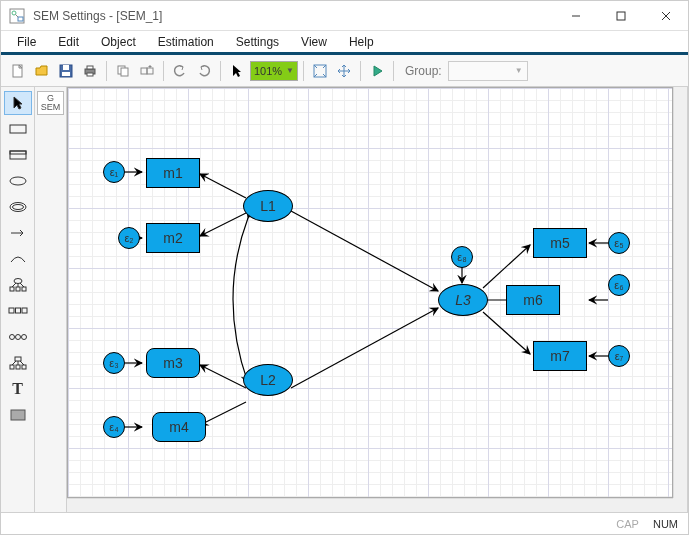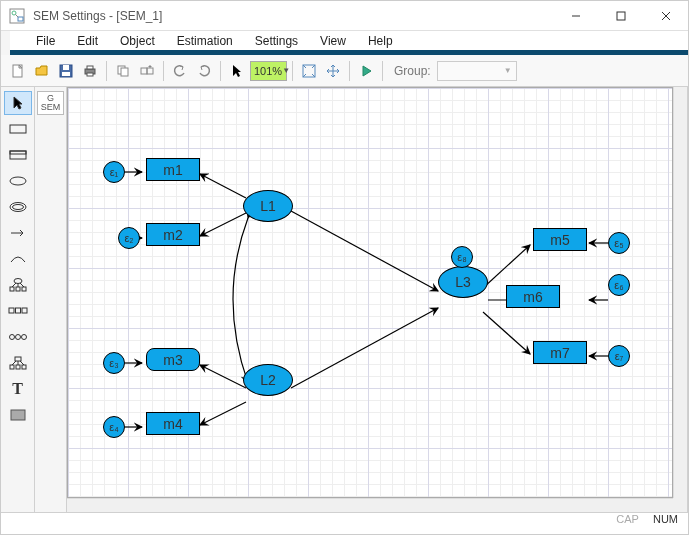--- a/index.html
+++ b/index.html
@@ -4,27 +4,27 @@
 <style>
   * { box-sizing: border-box; margin: 0; padding: 0; }
   html, body { width: 689px; height: 535px; font-family: "Segoe UI", Arial, sans-serif; font-size: 12px; color: #333; background: #fff; overflow: hidden; }
   .window { width: 689px; height: 535px; border: 1px solid #ccc; display: flex; flex-direction: column; background: #f5f5f5; }
   
   .titlebar { height: 30px; display: flex; align-items: center; padding: 0 0 0 8px; background: #fff; border-bottom: 1px solid #e0e0e0; }
   .titlebar .app-icon { width: 16px; height: 16px; margin-right: 8px; }
   .titlebar .title-text { flex: 1; font-size: 12px; color: #555; }
   .titlebar .win-btn { width: 45px; height: 30px; display: flex; align-items: center; justify-content: center; color: #333; }
   
-  .menubar { height: 24px; display: flex; align-items: center; padding: 0 16px; background: #fff; border-bottom: 5px solid #0c4a6e; gap: 2px; margin-left: 9px; }
+  .menubar { height: 24px; display: flex; align-items: center; padding: 0 6px; background: #fff; border-bottom: 3px solid #0c4a6e; gap: 2px; }
   .menubar .menu-item { padding: 2px 10px; font-size: 12px; color: #222; }
   
   .toolbar { height: 32px; display: flex; align-items: center; padding: 2px 6px; background: #f8f8f8; border-bottom: 1px solid #d0d0d0; gap: 2px; }
   .tool-btn { width: 22px; height: 22px; display: flex; align-items: center; justify-content: center; border: 1px solid transparent; }
   .tool-sep { width: 1px; height: 20px; background: #ccc; margin: 0 3px; }
-  .zoom-box { width: 37px; height: 20px; border: 1px solid #aaa; background: #bef264; display: flex; align-items: center; padding: 0 3px; font-size: 11px; }
+  .zoom-box { width: 48px; height: 20px; border: 1px solid #aaa; background: #84cc16; display: flex; align-items: center; padding: 0 3px; font-size: 11px; }
   .zoom-box .arrow { margin-left: auto; font-size: 8px; color: #555; }
   .group-label { margin-left: 6px; font-size: 12px; color: #777; }
   .group-select { width: 80px; height: 20px; border: 1px solid #ccc; background: #fafafa; margin-left: 4px; display:flex; align-items:center; justify-content:flex-end; padding-right:4px; color:#aaa;}
   
   .body { flex: 1; display: flex; min-height: 0; }
   .tool-palette { width: 34px; background: #f5f5f5; border-right: 1px solid #d0d0d0; display: flex; flex-direction: column; align-items: center; padding-top: 4px; gap: 2px; }
   .palette-btn { width: 28px; height: 24px; display: flex; align-items: center; justify-content: center; border: 1px solid transparent; color:#333; }
   .palette-btn.selected { background: #d0e7fb; border-color: #7ab6e8; }
   .palette-btn svg { stroke: #333; }
   .gsem-col { width: 32px; background: #f5f5f5; border-right: 1px solid #d0d0d0; display:flex; flex-direction:column; align-items:center; padding-top:4px;}
@@ -39,29 +39,29 @@
     background-size: 12px 12px;
   }
   .canvas::after { 
     content:""; position:absolute; inset:0;
     background-image: linear-gradient(to right, #d8d8e8 1px, transparent 1px),
                       linear-gradient(to bottom, #d8d8e8 1px, transparent 1px);
     background-size: 60px 60px;
   }
   .svg-layer { position:absolute; inset:0; z-index:1; }
   .node { position:absolute; background:#0ea5e9; display:flex; align-items:center; justify-content:center; font-size:14px; z-index:2;}
-  .box-node { border:1.5px solid #000; width:54px; height:23px; }
+  .box-node { border:1.5px solid #000; width:54px; height:30px; }
   .ellipse-node { border:1.5px solid #000; border-radius:50%; width:50px; height:32px; }
   .err-node { border:1.5px solid #000; border-radius:50%; width:22px; height:22px; font-size:11px; }
   
   .vscroll { position:absolute; right:0; top:0; bottom:14px; width:14px; background:#f0f0f0; border-left:1px solid #ddd;}
   .hscroll { position:absolute; left:0; right:14px; bottom:0; height:14px; background:#f0f0f0; border-top:1px solid #ddd;}
   .scroll-corner { position:absolute; right:0; bottom:0; width:14px; height:14px; background:#f0f0f0;}
   
-  .statusbar { height: 22px; background:#fff; border-top:1px solid #d0d0d0; display:flex; justify-content:flex-end; padding:0 10px; gap:14px; font-size:11px;}
+  .statusbar { height: 22px; background:#fff; border-top:1px solid #d0d0d0; display:flex; align-items:center; justify-content:flex-end; padding:0 10px; gap:14px; font-size:11px;}
   .statusbar .dim { color:#aaa; }
 </style>
 </head>
 <body>
 
 <div class="window">
 
   <div class="titlebar">
     <svg class="app-icon" viewBox="0 0 16 16">
       <rect x="1" y="1" width="14" height="14" fill="#fff" stroke="#888"></rect>
@@ -324,29 +324,29 @@
           <line x1="540" y1="212" x2="521" y2="212" stroke="#000" stroke-width="1.2" marker-end="url(#ah)"></line>
           <line x1="540" y1="268" x2="521" y2="268" stroke="#000" stroke-width="1.2" marker-end="url(#ah)"></line>
 
           <line x1="394" y1="178" x2="394" y2="195" stroke="#000" stroke-width="1.2" marker-end="url(#ah)"></line>
         </svg>
 
         <div class="node box-node" style="left:78px; top:70px;">m1</div>
         <div class="node box-node" style="left:78px; top:135px;">m2</div>
 
         <div class="node box-node" style="left:78px; top:260px;border-radius:8px;">m3</div>
-        <div class="node box-node" style="left:78px; top:324px;">m4</div>
+        <div class="node box-node" style="left:84px; top:324px;border-radius:8px;">m4</div>
 
         <div class="node box-node" style="left:465px; top:140px;">m5</div>
         <div class="node box-node" style="left:438px; top:197px;">m6</div>
         <div class="node box-node" style="left:465px; top:253px;">m7</div>
 
         <div class="node ellipse-node" style="left:175px; top:102px;">L1</div>
         <div class="node ellipse-node" style="left:175px; top:276px;">L2</div>
-        <div class="node ellipse-node" style="left:370px; top:178px;">L3</div>
+        <div class="node ellipse-node" style="left:370px; top:196px;font-style:italic;">L3</div>
 
         <div class="node err-node" style="left:35px; top:73px;">ε₁</div>
         <div class="node err-node" style="left:50px; top:139px;">ε₂</div>
         <div class="node err-node" style="left:35px; top:264px;">ε₃</div>
         <div class="node err-node" style="left:35px; top:328px;">ε₄</div>
         <div class="node err-node" style="left:540px; top:144px;">ε₅</div>
         <div class="node err-node" style="left:540px; top:186px;">ε₆</div>
         <div class="node err-node" style="left:540px; top:257px;">ε₇</div>
         <div class="node err-node" style="left:383px; top:158px;">ε₈</div>
       </div>

